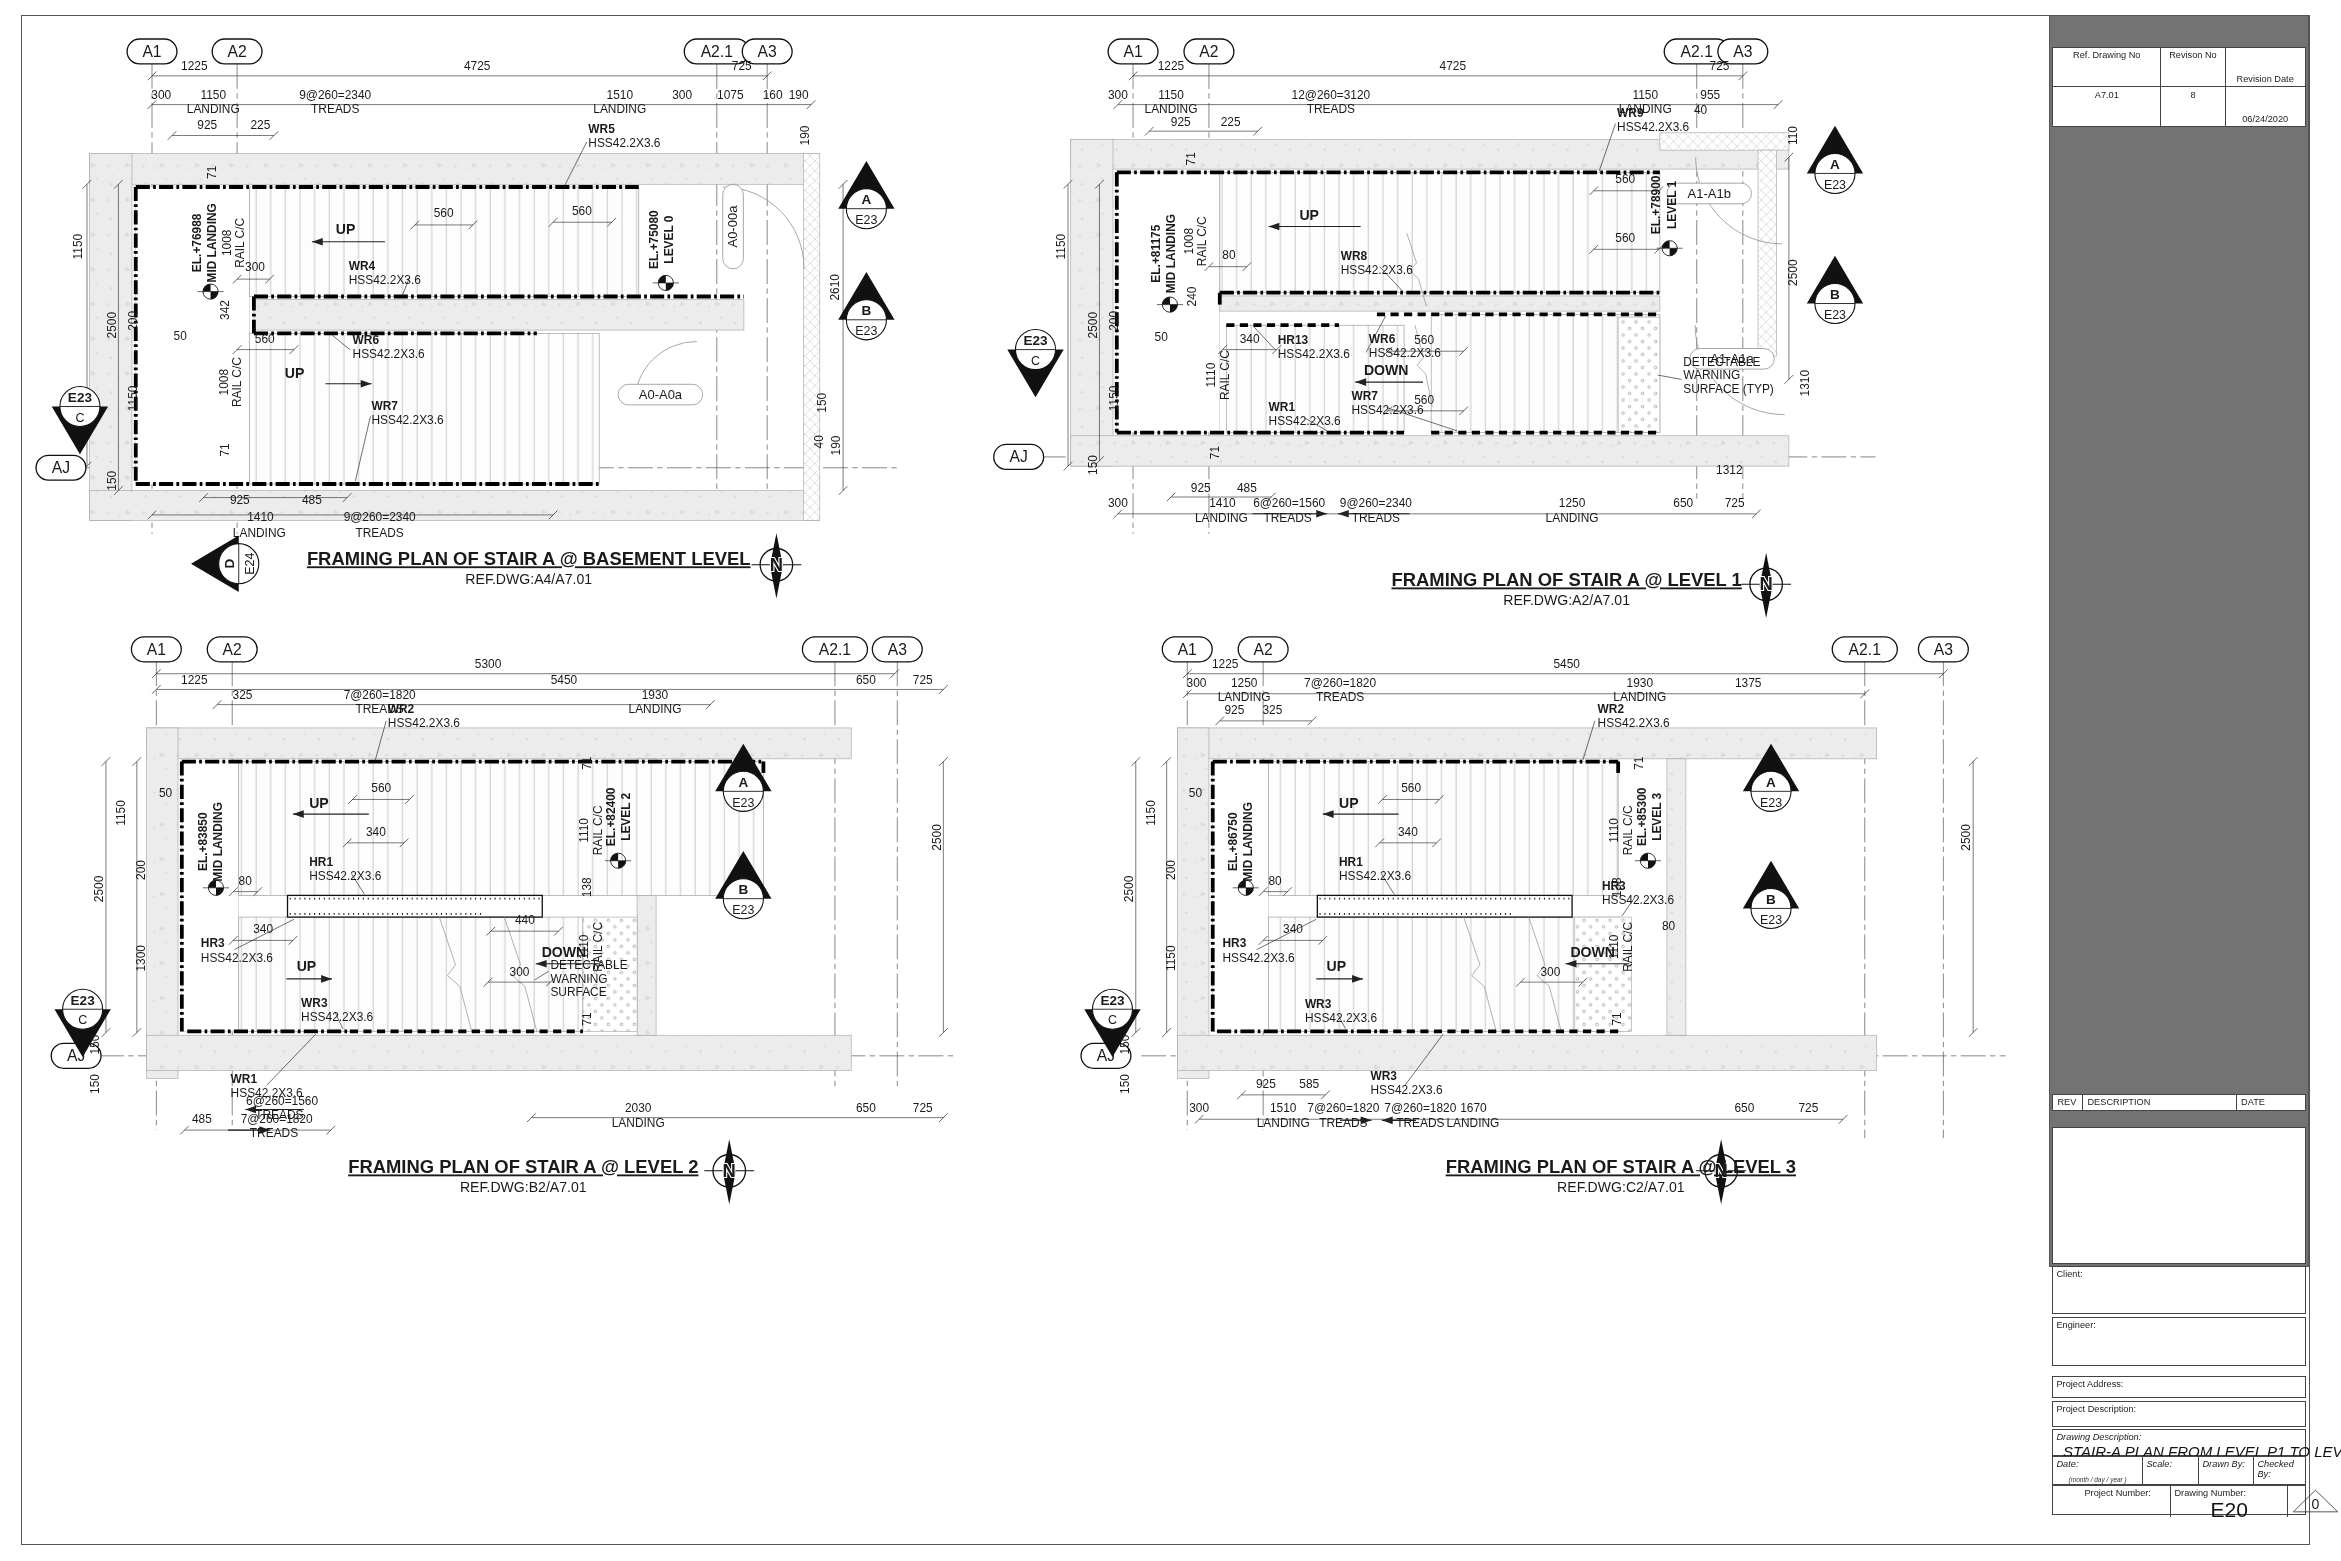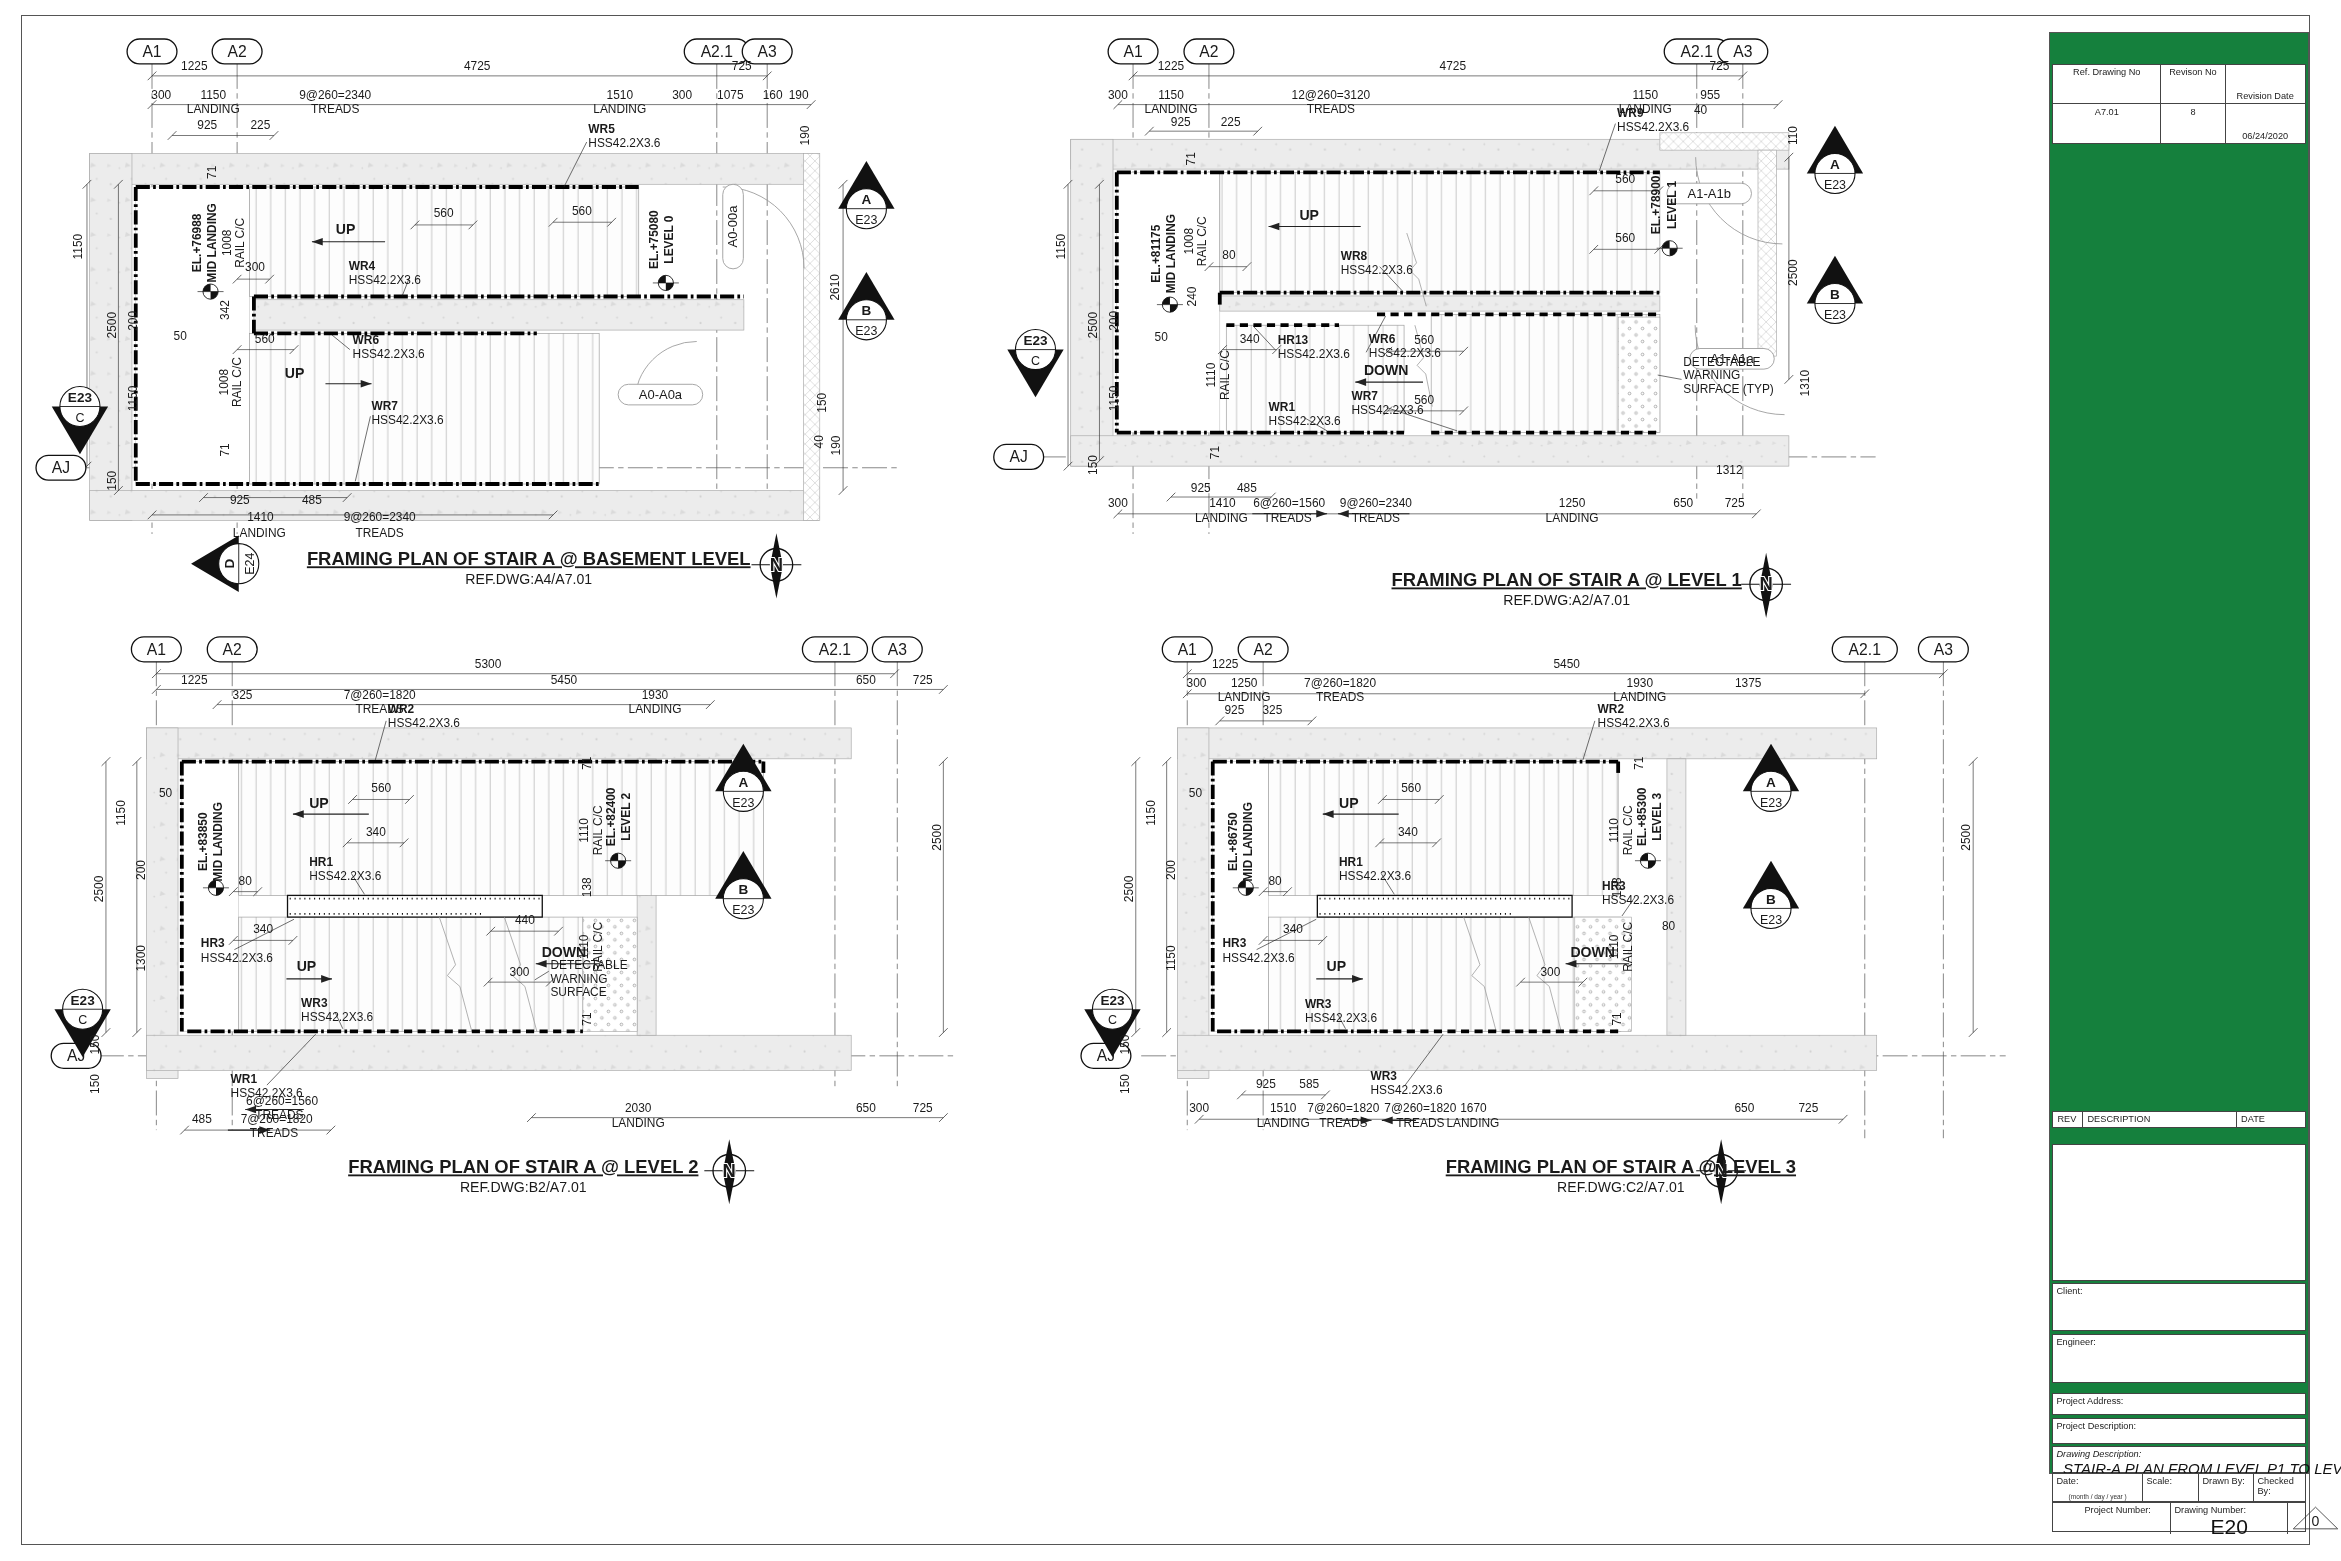--- a/index.html
+++ b/index.html
@@ -1,31 +1,31 @@
 <!DOCTYPE html>
 <html style="font-size:8.7px"><head>
 <meta charset="utf-8">
 <style>
   html,body{margin:0;padding:0;background:#fff;}
   .sheet{position:relative;width:2342px;height:1561px;background:#fff;overflow:hidden;
          font-family:"Liberation Sans",sans-serif;}
   svg text{font-family:"Liberation Sans",sans-serif;fill:#1a1a1a;}
   .frame{position:absolute;left:20.6px;top:15px;width:2289px;height:1530px;border:1.1px solid #555;box-sizing:border-box;}
   
-  .tb{position:absolute;left:2049px;top:32px;width:260px;height:1442px;border:1.1px solid #555;box-sizing:border-box;background:#15803d;font-size:9.2px;color:#222;}
+  .tb{position:absolute;left:2049px;top:15px;width:260px;height:1252px;border:1.1px solid #555;box-sizing:border-box;background:#737373;font-size:9.2px;color:#222;}
   .tb .box{position:absolute;left:2.2px;right:2.2px;border:0.8px solid #444;box-sizing:border-box;background:#fff;}
   .tb .lbl{position:absolute;left:3.3px;top:1.6px;font-size:9.2px;color:#222;white-space:nowrap;}
   .revtable{display:grid;grid-template-columns:43% 25.5% 31.5%;}
   .revtable div{border-right:0.8px solid #444;border-bottom:0.8px solid #444;text-align:center;padding:2.2px 1.1px;box-sizing:border-box;}
   .revtable div:nth-child(3n){border-right:none;margin-top:24px;}
   .revtable .val{font-weight:normal;border-bottom:none;}
   .revhdr{display:grid;grid-template-columns:30px 1fr 68px;margin-top:13px;}
   .revhdr div{border-right:0.8px solid #444;padding:2.2px 4.3px;box-sizing:border-box;}
   .revhdr div:last-child{border-right:none;}
-  .cols4{display:grid;grid-template-columns:90px 56px 55px 1fr;height:100%;}
+  .cols4{display:grid;grid-template-columns:90px 56px 55px 1fr;height:100%;font-style:italic;}
   .cols4>div{border-right:0.8px solid #444;position:relative;box-sizing:border-box;padding:1.6px 3.3px;}
   .cols4>div:last-child{border-right:none;}
   .cols3{display:grid;grid-template-columns:90px 117px 1fr;height:100%;margin-left:28px;}
   .cols3>div{border-right:0.8px solid #444;position:relative;box-sizing:border-box;padding:1.6px 3.3px;}
   .cols3>div:last-child{border-right:none;}
   .hint{position:absolute;bottom:1.1px;left:0;right:0;text-align:center;font-size:6.5px;color:#333;}
   .dnum{position:absolute;left:0;right:0;top:12px;text-align:center;font-size:21px;color:#111;}
   .ddesc-val{position:absolute;left:9.8px;top:13px;font-size:15px;color:#111;white-space:nowrap;}
 </style>
 </head>

